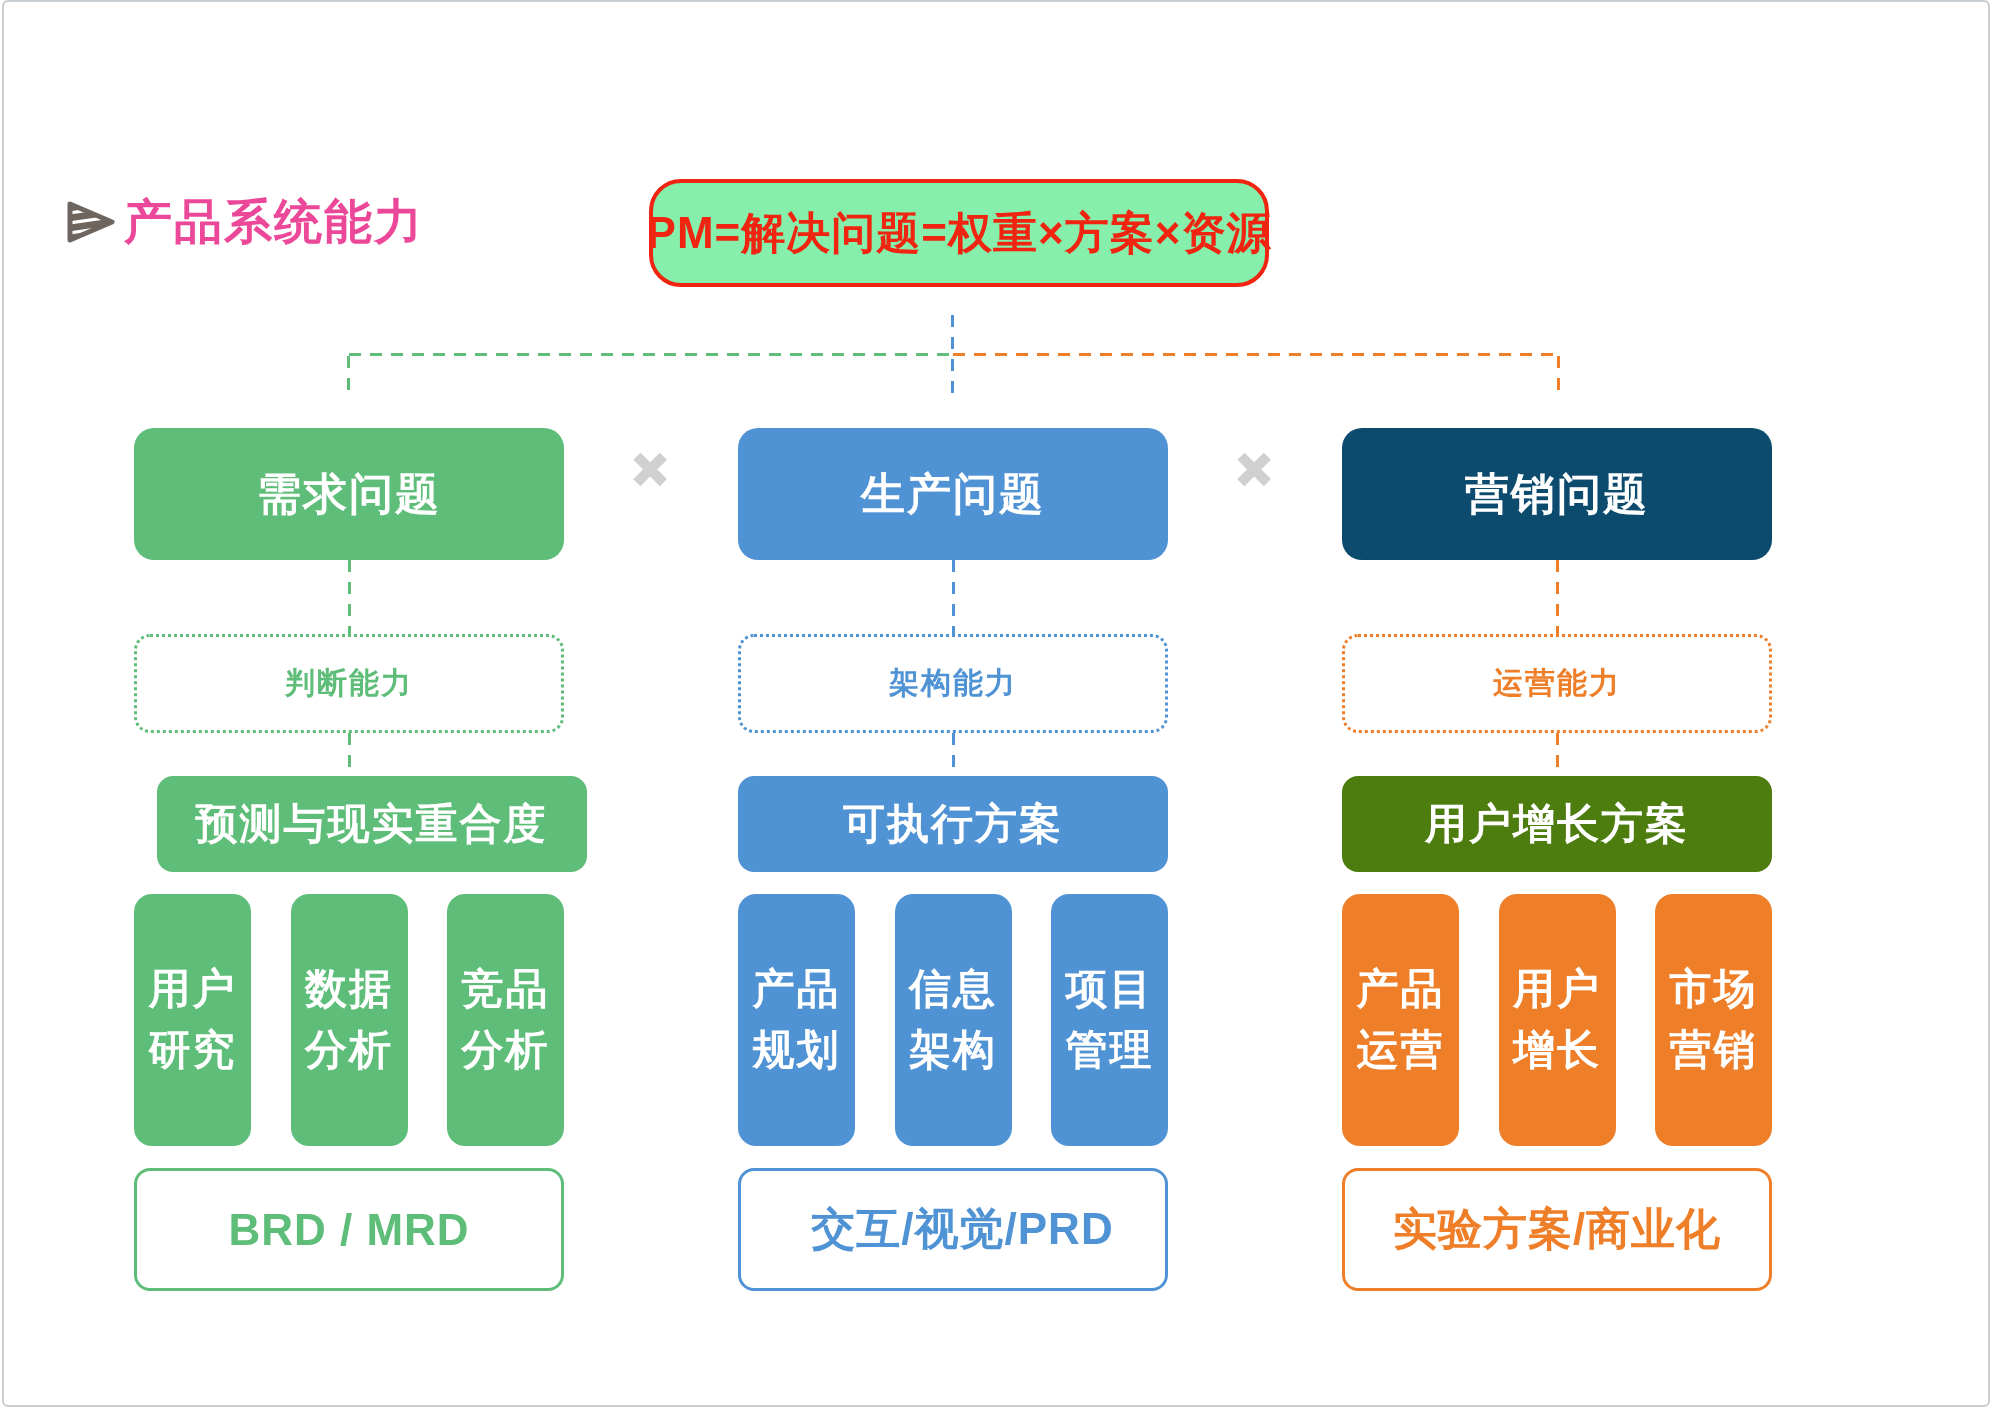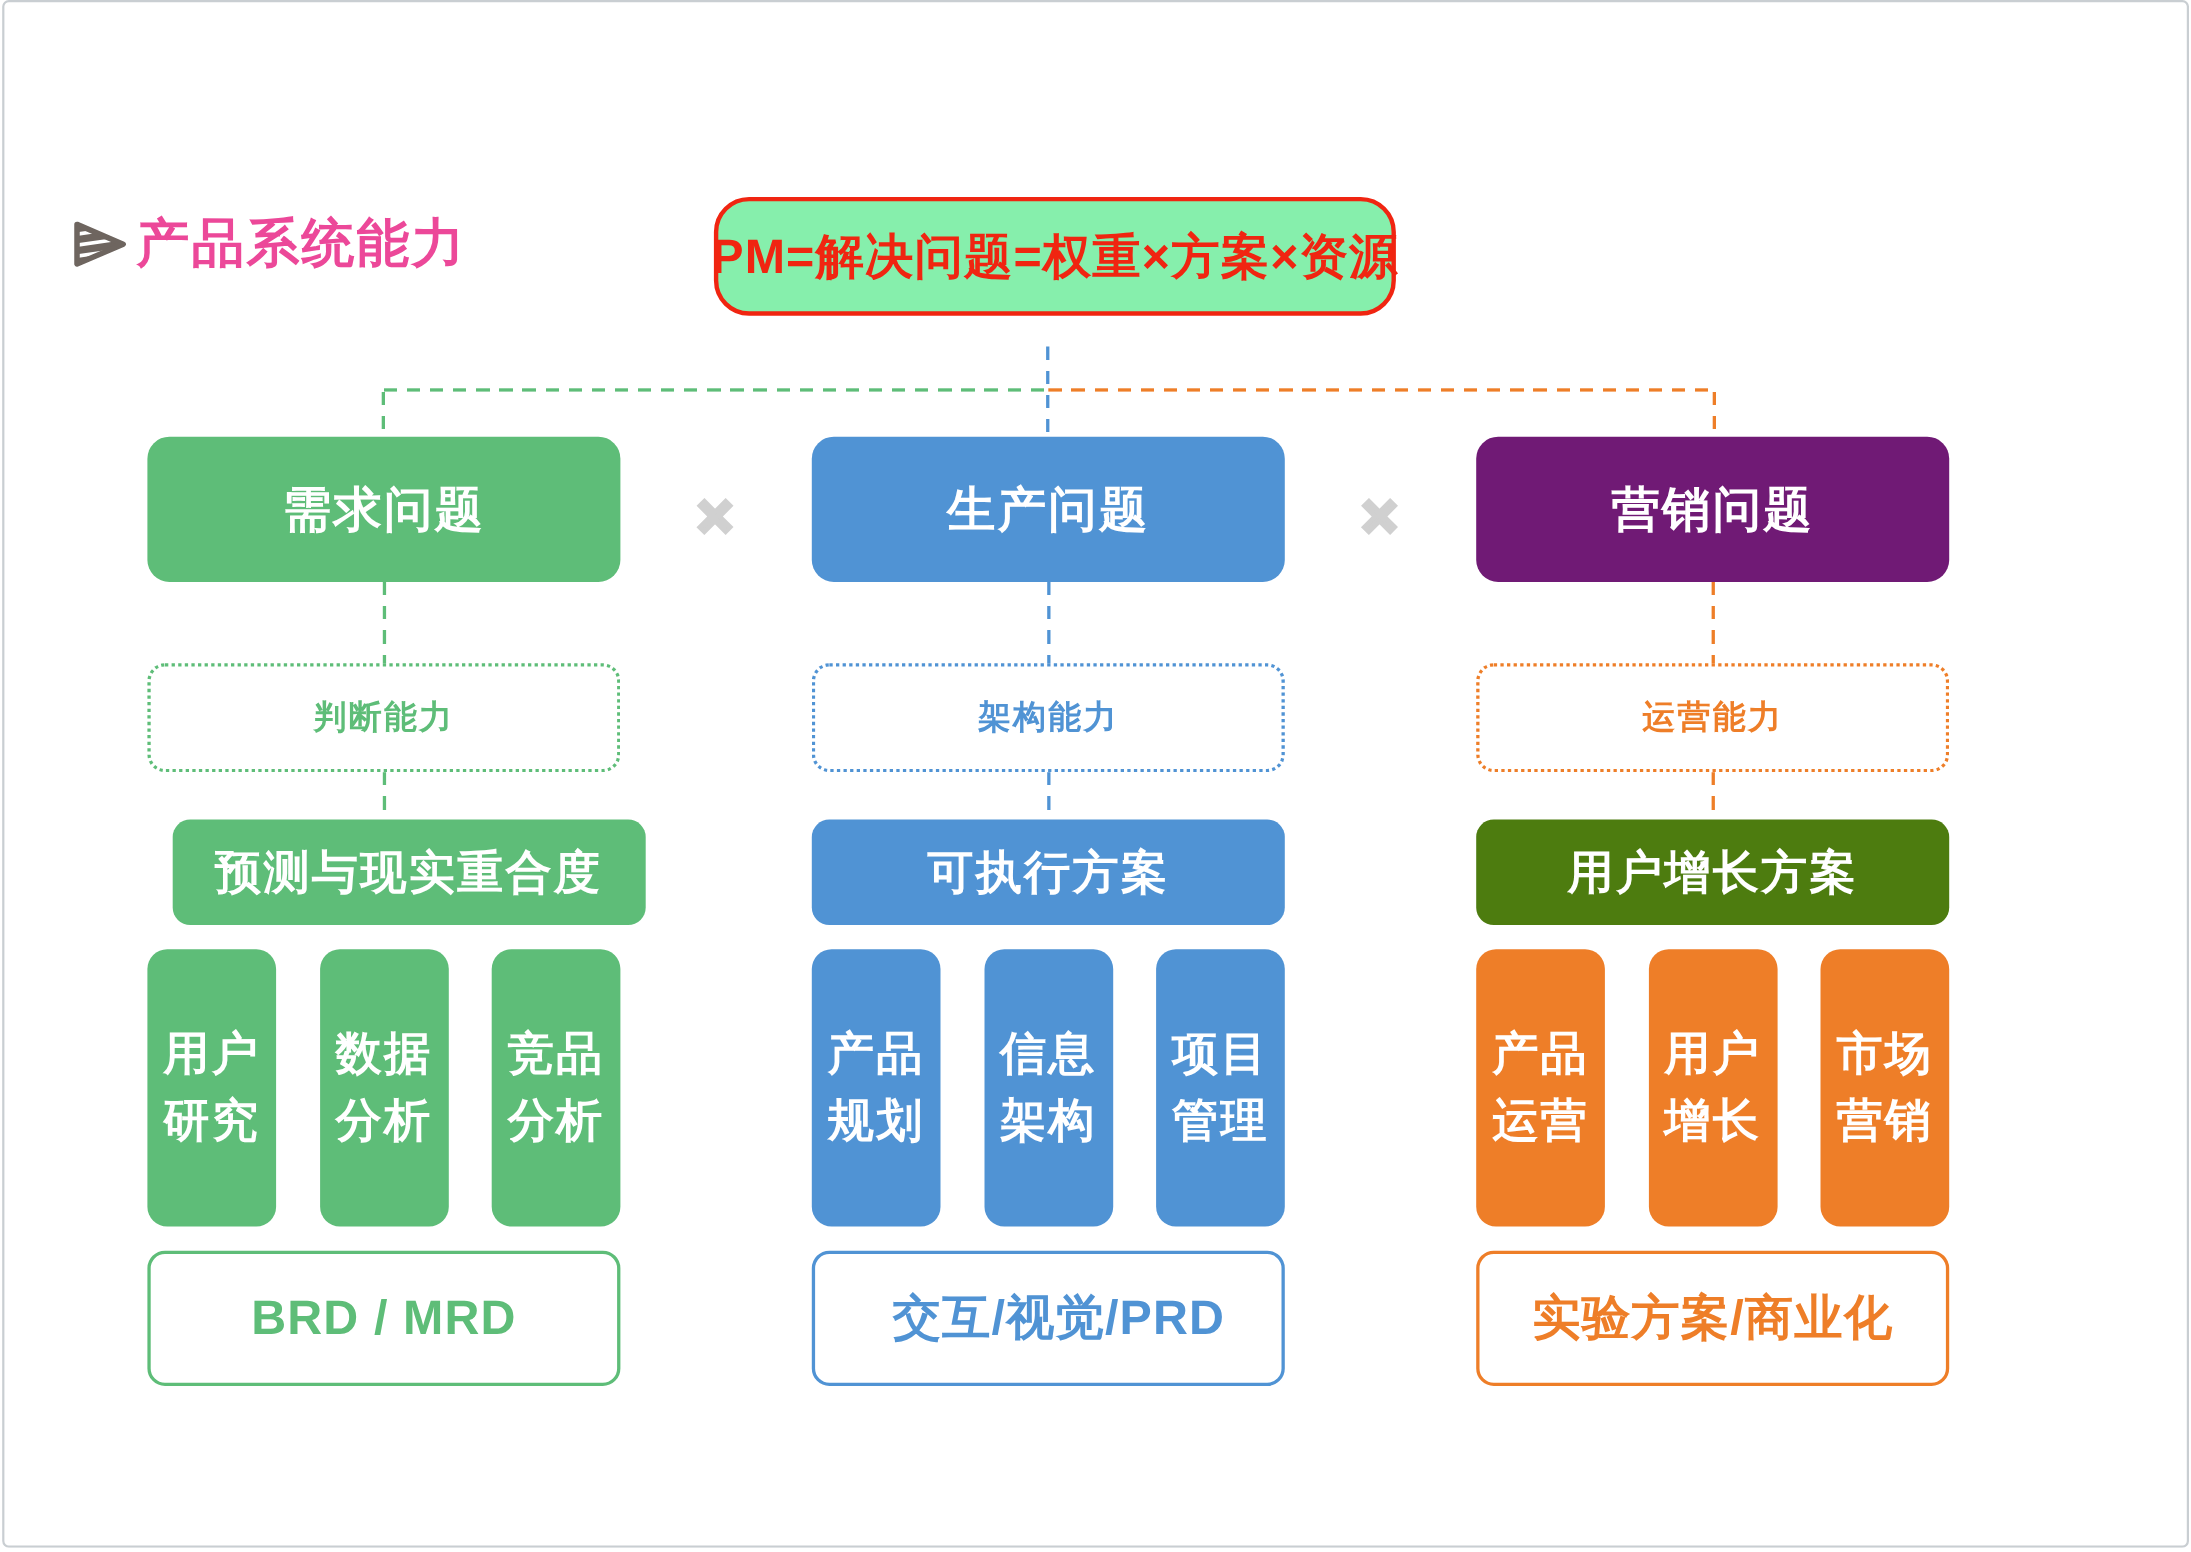--- a/index.html
+++ b/index.html
@@ -47,24 +47,24 @@
   }
 
   
   .column{position:absolute;top:395px;width:430px;display:flex;flex-direction:column;align-items:center;}
   .col-green {left:130px;}
   .col-blue  {left:734px;}
   .col-orange{left:1338px;}
 
   .box{box-sizing:border-box;display:flex;align-items:center;justify-content:center;text-align:center;}
 
-  .problem-box{width:430px;height:132px;border-radius:20px;color:#ffffff;font-size:44px;font-weight:600;letter-spacing:2px;}
+  .problem-box{width:430px;height:132px;border-radius:20px;color:#ffffff;font-size:44px;font-weight:600;letter-spacing:2px;margin-top:31px;}
   .col-green  .problem-box{background:#5ebd78;}
   .col-blue   .problem-box{background:#5093d4;}
-  .col-orange .problem-box{background:#701a75;}
+  .col-orange .problem-box{background:#0c4a6e;}
 
   .stack-conn{width:3px;}
   .stack-conn.c1{height:74px;}
   .stack-conn.c2{height:43px;}
   .col-green  .stack-conn{background:repeating-linear-gradient(180deg,#5ebd78 0 12px,transparent 12px 22px);}
   .col-blue   .stack-conn{background:repeating-linear-gradient(180deg,#5093d4 0 12px,transparent 12px 22px);}
   .col-orange .stack-conn{background:repeating-linear-gradient(180deg,#ee7e28 0 12px,transparent 12px 22px);}
 
   .capability-box{width:430px;height:99px;border-radius:16px;background:#ffffff;font-size:30px;font-weight:600;letter-spacing:2px;}
   .col-green  .capability-box{border:3px dotted #5ebd78;color:#5ebd78;}

